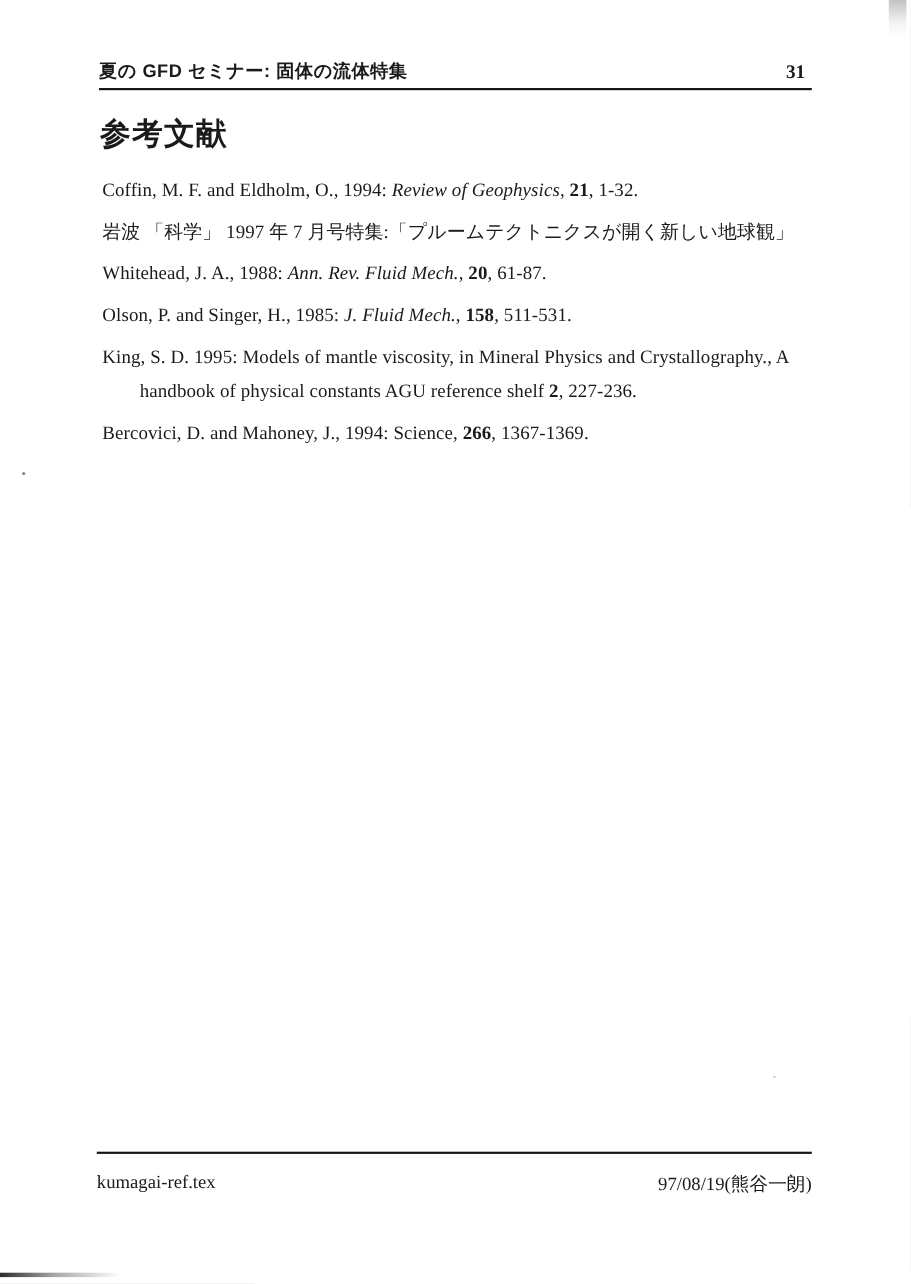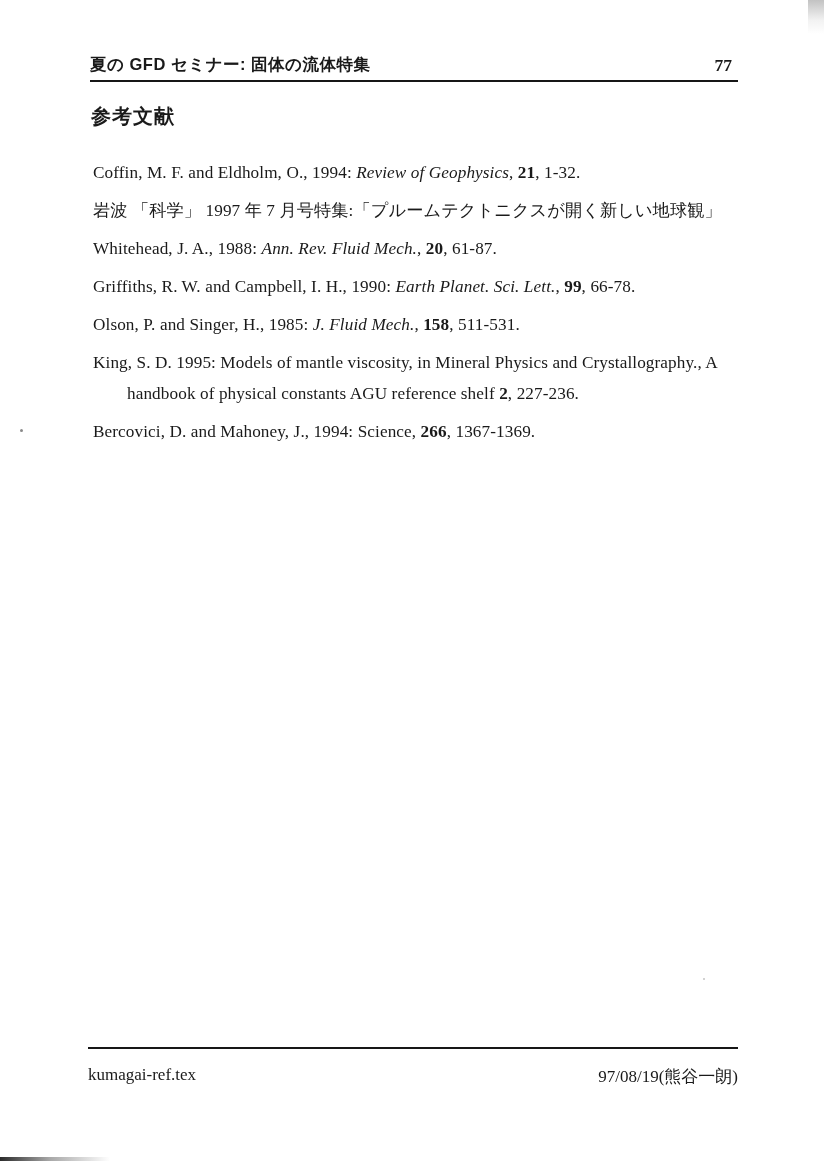--- a/index.html
+++ b/index.html
@@ -37,21 +37,21 @@
     padding-right: 6px;
   }
   
   .section-title {
     position: absolute;
     top: 103px;
     left: 91px;
     margin: 0;
     font-family: "Liberation Sans", "DejaVu Sans", sans-serif;
     font-weight: bold;
-    font-size: 20px;
+    font-size: 28px;
     letter-spacing: 1px;
   }
   
   .refs {
     position: absolute;
     top: 157px;
     left: 93px;
     width: 650px;
   }
   .ref {
@@ -95,30 +95,29 @@
   .speck-1 { top: 429px; left: 20px; width: 3px; height: 3px; }
   .speck-2 { top: 978px; left: 703px; width: 2px; height: 2px; opacity: 0.5; }
 </style>
 </head>
 <body>
 
 <div class="page">
 
   <div class="header">
     <span class="running-title">夏の GFD セミナー: 固体の流体特集</span>
-    <span class="page-number">77</span>
+    <span class="page-number">31</span>
   </div>
 
   <h1 class="section-title">参考文献</h1>
 
   <div class="refs">
       <p class="ref"><span>Coffin, M. F. and Eldholm, O., 1994: </span><span class="it">Review of Geophysics</span><span>, </span><span class="b">21</span><span>, 1-32.</span></p>
       <p class="ref"><span>岩波 「科学」 1997 年 7 月号特集:「プルームテクトニクスが開く新しい地球観」</span></p>
       <p class="ref"><span>Whitehead, J. A., 1988: </span><span class="it">Ann. Rev. Fluid Mech.</span><span>, </span><span class="b">20</span><span>, 61-87.</span></p>
-      <p class="ref"><span>Griffiths, R. W. and Campbell, I. H., 1990: </span><span class="it">Earth Planet. Sci. Lett.</span><span>, </span><span class="b">99</span><span>, 66-78.</span></p>
       <p class="ref"><span>Olson, P. and Singer, H., 1985: </span><span class="it">J. Fluid Mech.</span><span>, </span><span class="b">158</span><span>, 511-531.</span></p>
       <p class="ref"><span>King, S. D. 1995: Models of mantle viscosity, in Mineral Physics and Crystallography., A</span><br><span>handbook of physical constants AGU reference shelf </span><span class="b">2</span><span>, 227-236.</span></p>
       <p class="ref"><span>Bercovici, D. and Mahoney, J., 1994: Science, </span><span class="b">266</span><span>, 1367-1369.</span></p>
     </div>
 
   <div class="footer">
     <span>kumagai-ref.tex</span>
     <span>97/08/19(熊谷一朗)</span>
   </div>
 

